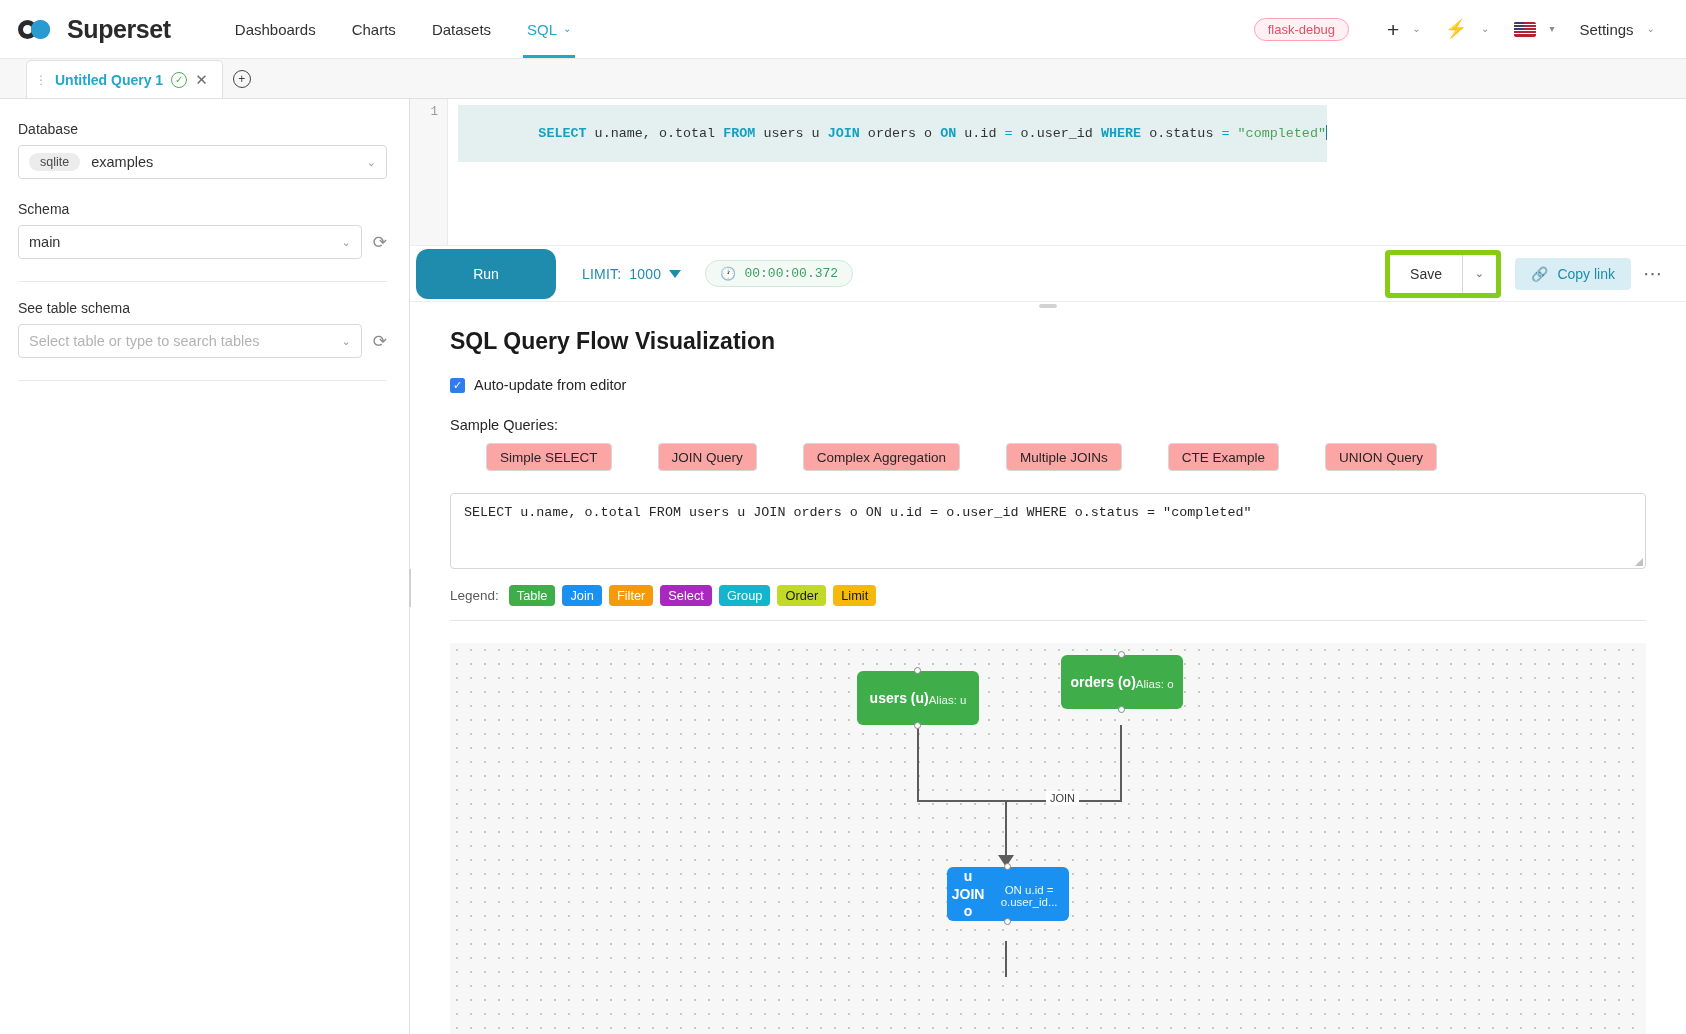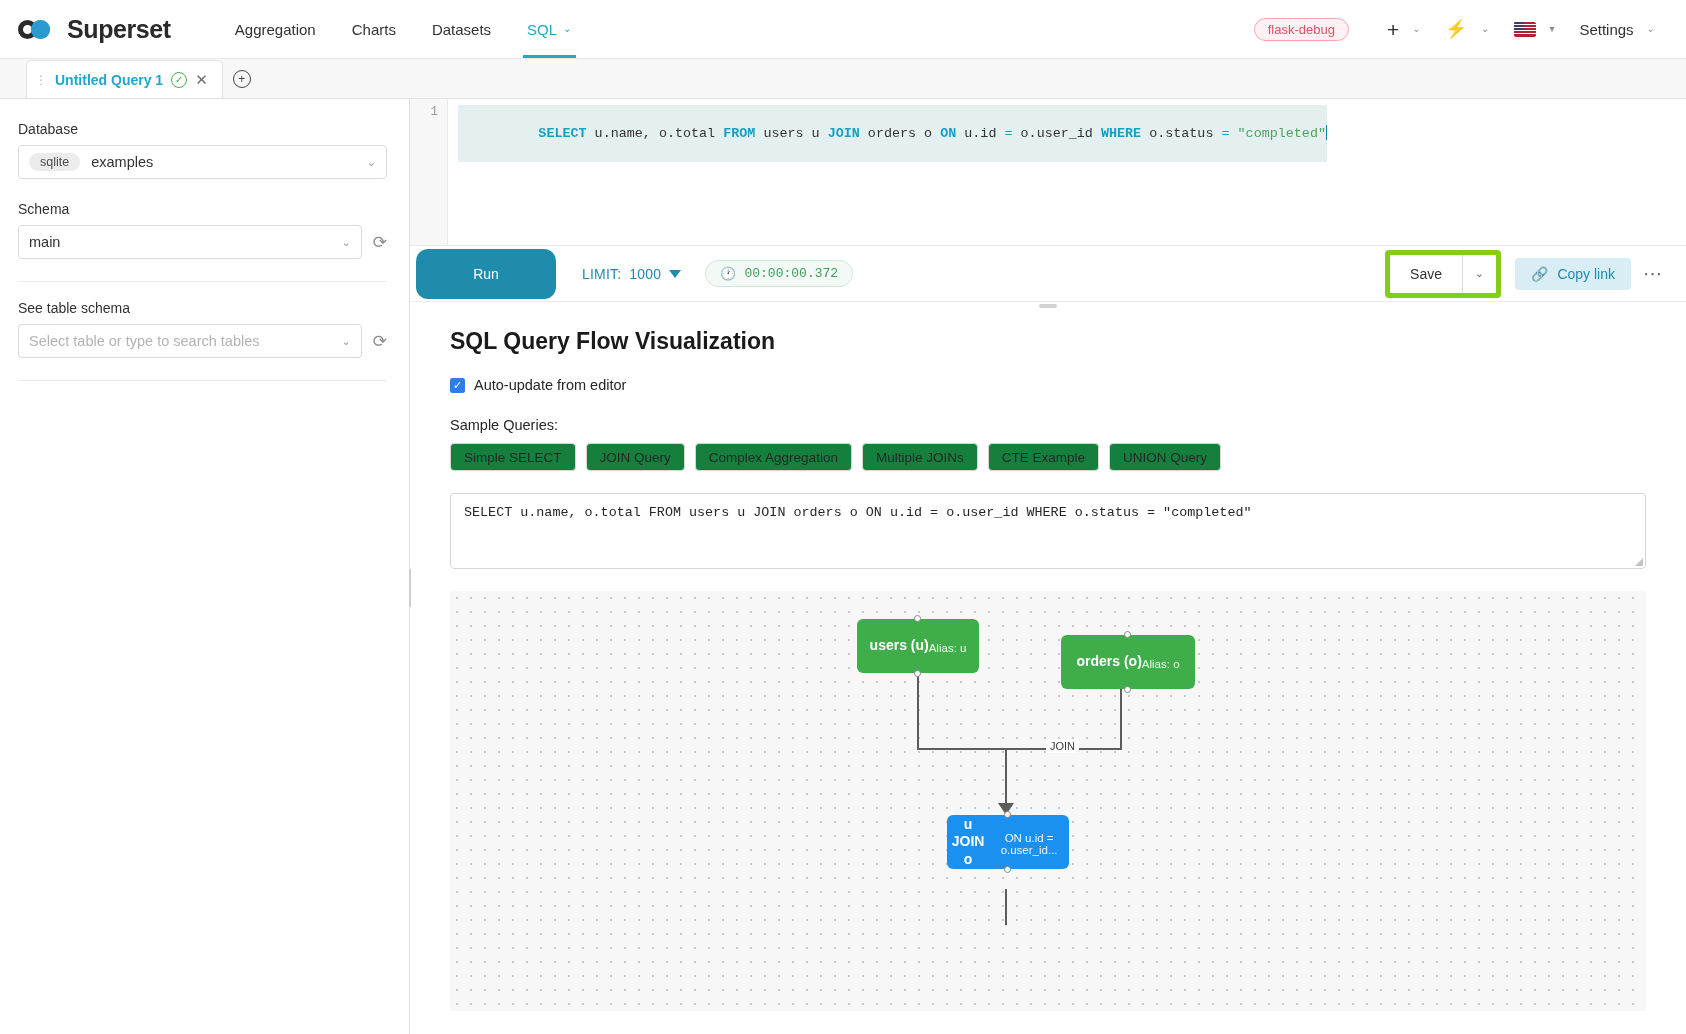--- a/index.html
+++ b/index.html
@@ -184,23 +184,23 @@
   .viz-title { font-size: 23px; font-weight: bold; color:#1a1a1a; margin: 0 0 22px 4px; }
   .autoupdate { display:flex; align-items:center; gap:9px; margin: 0 0 24px 4px; }
   .cbox {
     width:15px;height:15px;border-radius:2.5px;background:#2f7ced;
     display:flex;align-items:center;justify-content:center;color:#fff;font-size:11px;line-height:1;cursor:pointer;
   }
   .autoupdate span.t { font-size:14.5px; color:#262626; }
   .samples-label { font-size:14.5px; color:#262626; margin: 0 0 10px 4px; }
   .samples { display:flex; gap:10px; margin: 0 0 22px 4px; flex-wrap:wrap; }
   .sbtn {
-    background:#15803d; border:1px solid #d6d6d6; border-radius:4px;
+    background:#fca5a5; border:1px solid #d6d6d6; border-radius:4px;
     height:28px; padding: 8px 13px; font-size:13.5px; color:#262626; cursor:pointer;
-    display:flex; align-items:center; font-family:"Liberation Sans", sans-serif;
+    display:flex; align-items:center; font-family:"Liberation Sans", sans-serif;margin-left:36px;
   }
   .sqlbox {
     margin: 0 4px 16px 4px; border:1px solid #d6d6d6; border-radius:4px;
     height: 76px; padding: 11px 13px; font-family:"Liberation Mono", monospace;
     font-size:13.4px; color:#262626; position:relative; background:#fff; overflow:hidden;
     white-space: pre-wrap;
   }
   .sqlbox:after {
     content:""; position:absolute; right:2px; bottom:2px; width:0;height:0;
     border-left:8px solid transparent; border-bottom:8px solid #c2c2c2;
@@ -248,21 +248,21 @@
   <div class="brand">
     <div class="brand-logo">
       <span class="ring l"></span>
         <span class="ring r"></span>
     </div>
     <div class="brand-name">Superset</div>
   </div>
 
   <div class="nav-links">
     <div class="nav-link">
-      <span>Aggregation</span>
+      <span>Dashboards</span>
     </div>
     <div class="nav-link">
       <span>Charts</span>
     </div>
     <div class="nav-link">
       <span>Datasets</span>
     </div>
     <div class="nav-link active">
       <span>SQL</span>
       <span class="caret">⌄</span>
@@ -397,39 +397,49 @@
           <button class="sbtn">Simple SELECT</button>
           <button class="sbtn">JOIN Query</button>
           <button class="sbtn">Complex Aggregation</button>
           <button class="sbtn">Multiple JOINs</button>
           <button class="sbtn">CTE Example</button>
           <button class="sbtn">UNION Query</button>
         </div>
 
         <div class="sqlbox">SELECT u.name, o.total FROM users u JOIN orders o ON u.id = o.user_id WHERE o.status = "completed"</div>
 
+        <div class="legend-row">
+          <span class="legend-lbl">Legend:</span>
+          <span class="chip" style="background:#3fae4a">Table</span>
+          <span class="chip" style="background:#1a90f0">Join</span>
+          <span class="chip" style="background:#f59b0b">Filter</span>
+          <span class="chip" style="background:#a829bd">Select</span>
+          <span class="chip" style="background:#12b5cb">Group</span>
+          <span class="chip" style="background:#c2d92a;color:#1a1a1a">Order</span>
+          <span class="chip" style="background:#f5b90b;color:#1a1a1a">Limit</span>
+        </div>
 
         <div class="canvas">
 
           <div class="edge" style="left:467px; top:82px; width:2px; height:77px;"></div>
           <div class="edge" style="left:670px; top:82px; width:2px; height:77px;"></div>
           <div class="edge" style="left:467px; top:157px; width:205px; height:2px;"></div>
           <div class="edge" style="left:555px; top:157px; width:2px; height:62px;"></div>
           <div class="arrow" style="left:548px; top:212px;"></div>
           <div class="edge-label" style="left:596px; top:148px;">JOIN</div>
           <div class="edge" style="left:555px; top:298px; width:2px; height:36px;"></div>
 
           <div class="node table" style="left:407px; top:28px; width:122px; height:54px;">
             <span class="port top"></span>
             <div class="n-title">users (u)</div>
             <div class="n-sub">Alias: u</div>
             <span class="port bot"></span>
           </div>
 
-          <div class="node table" style="left:611px; top:44px; width:134px; height:54px;">
+          <div class="node table" style="left:611px; top:12px; width:122px; height:54px;">
             <span class="port top"></span>
             <div class="n-title">orders (o)</div>
             <div class="n-sub">Alias: o</div>
             <span class="port bot"></span>
           </div>
 
           <div class="node join" style="left:497px; top:224px; width:122px; height:54px;">
             <span class="port top"></span>
             <div class="n-title">u JOIN o</div>
             <div class="n-sub">ON u.id = o.user_id...</div>

